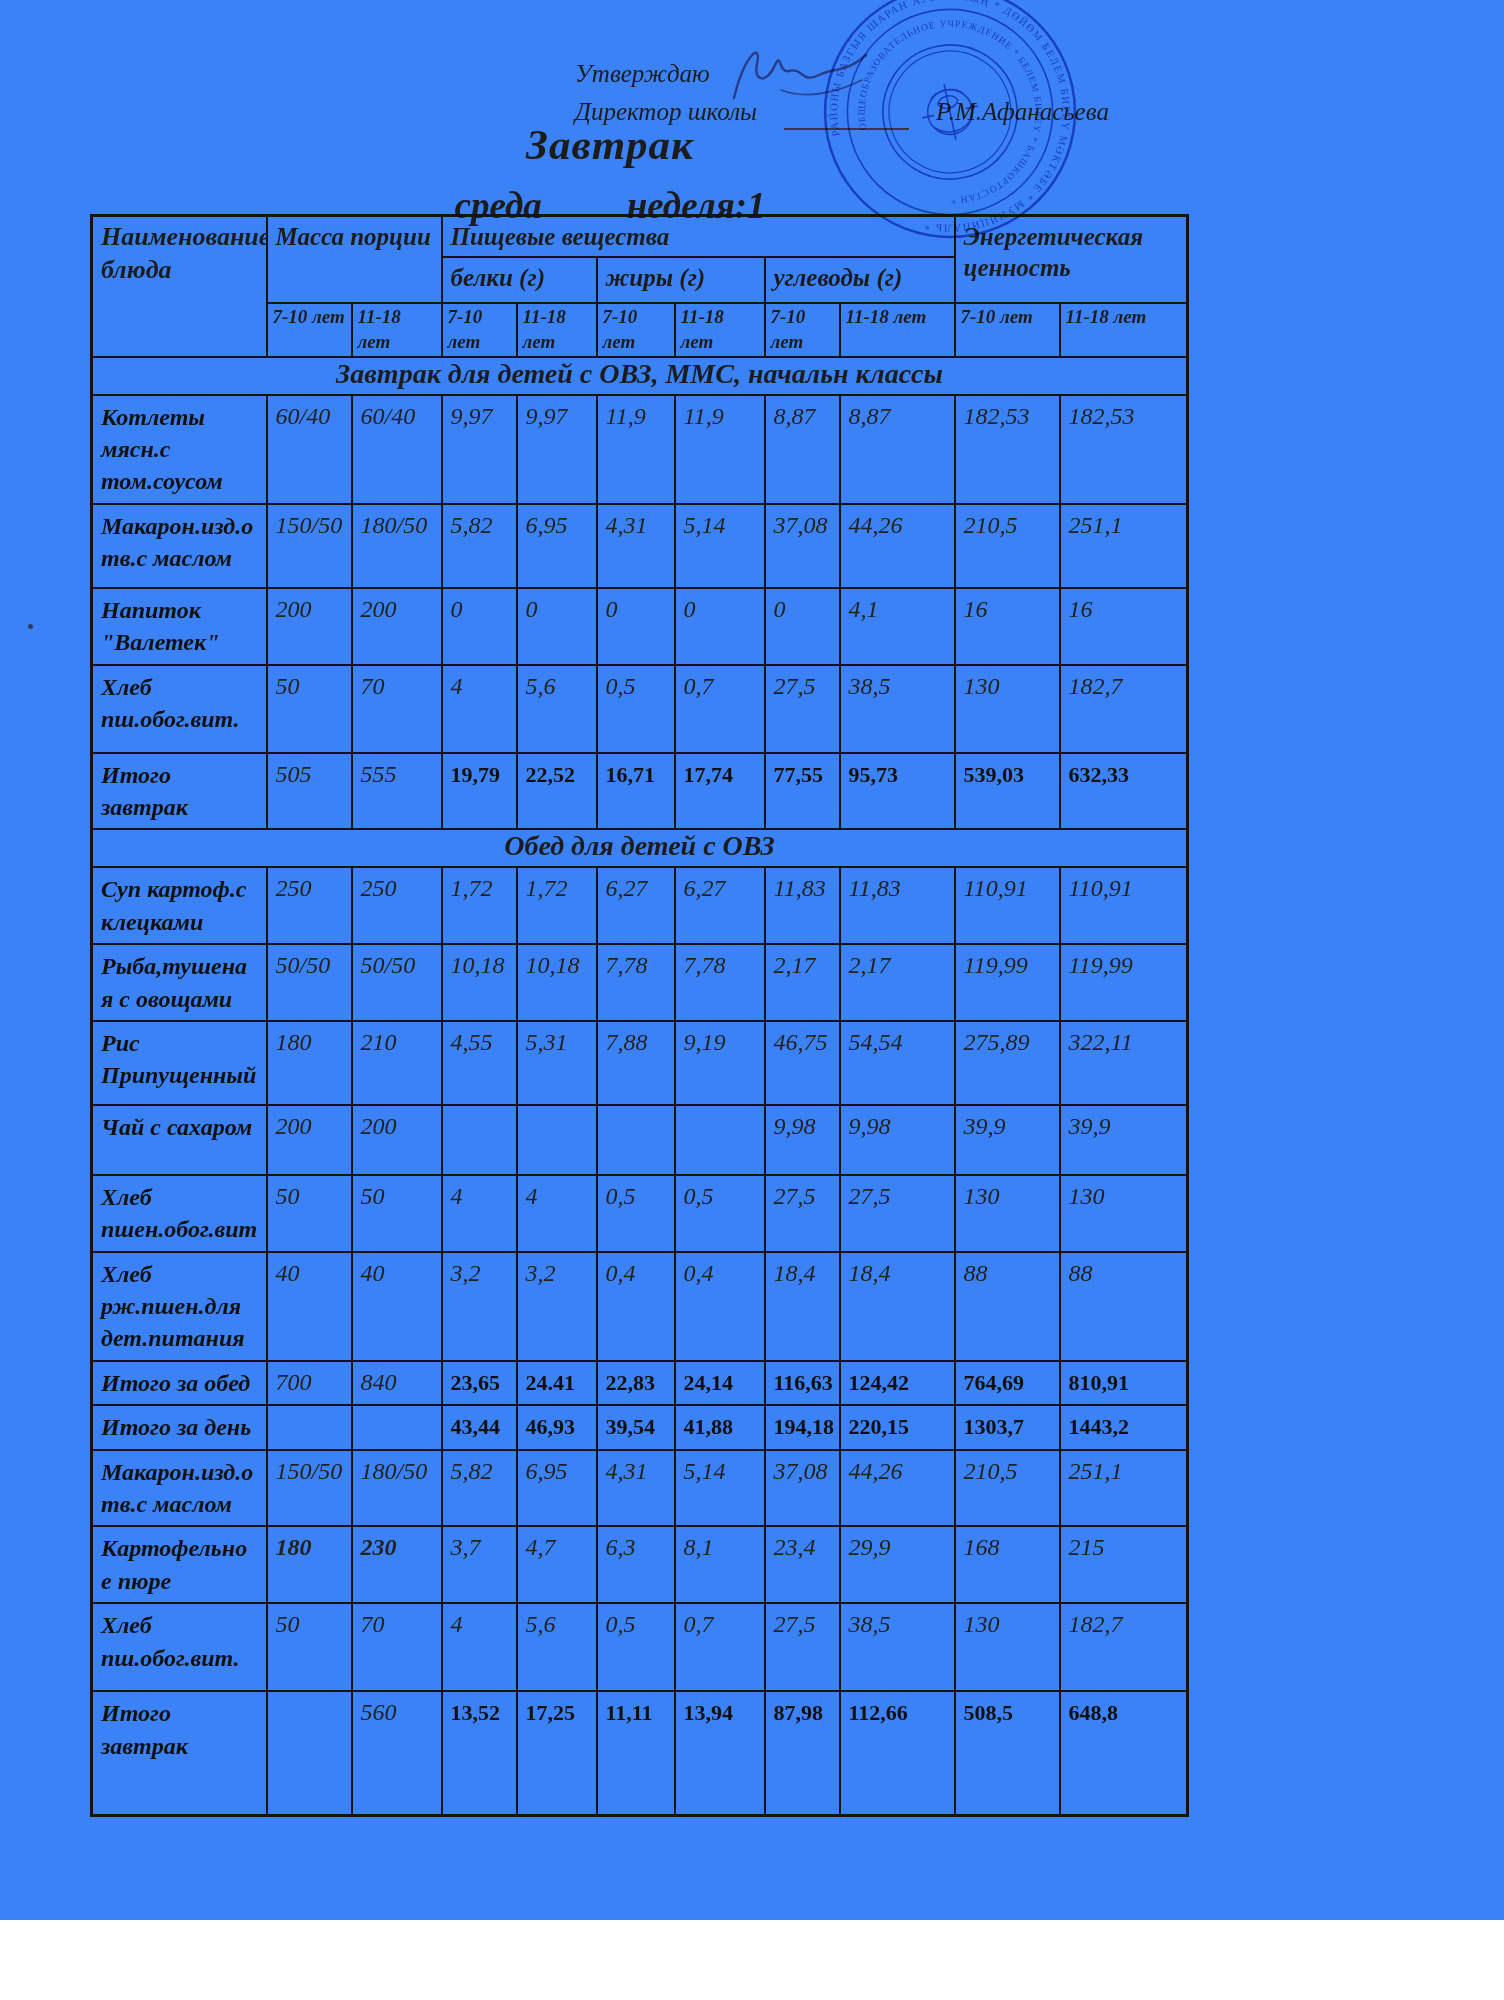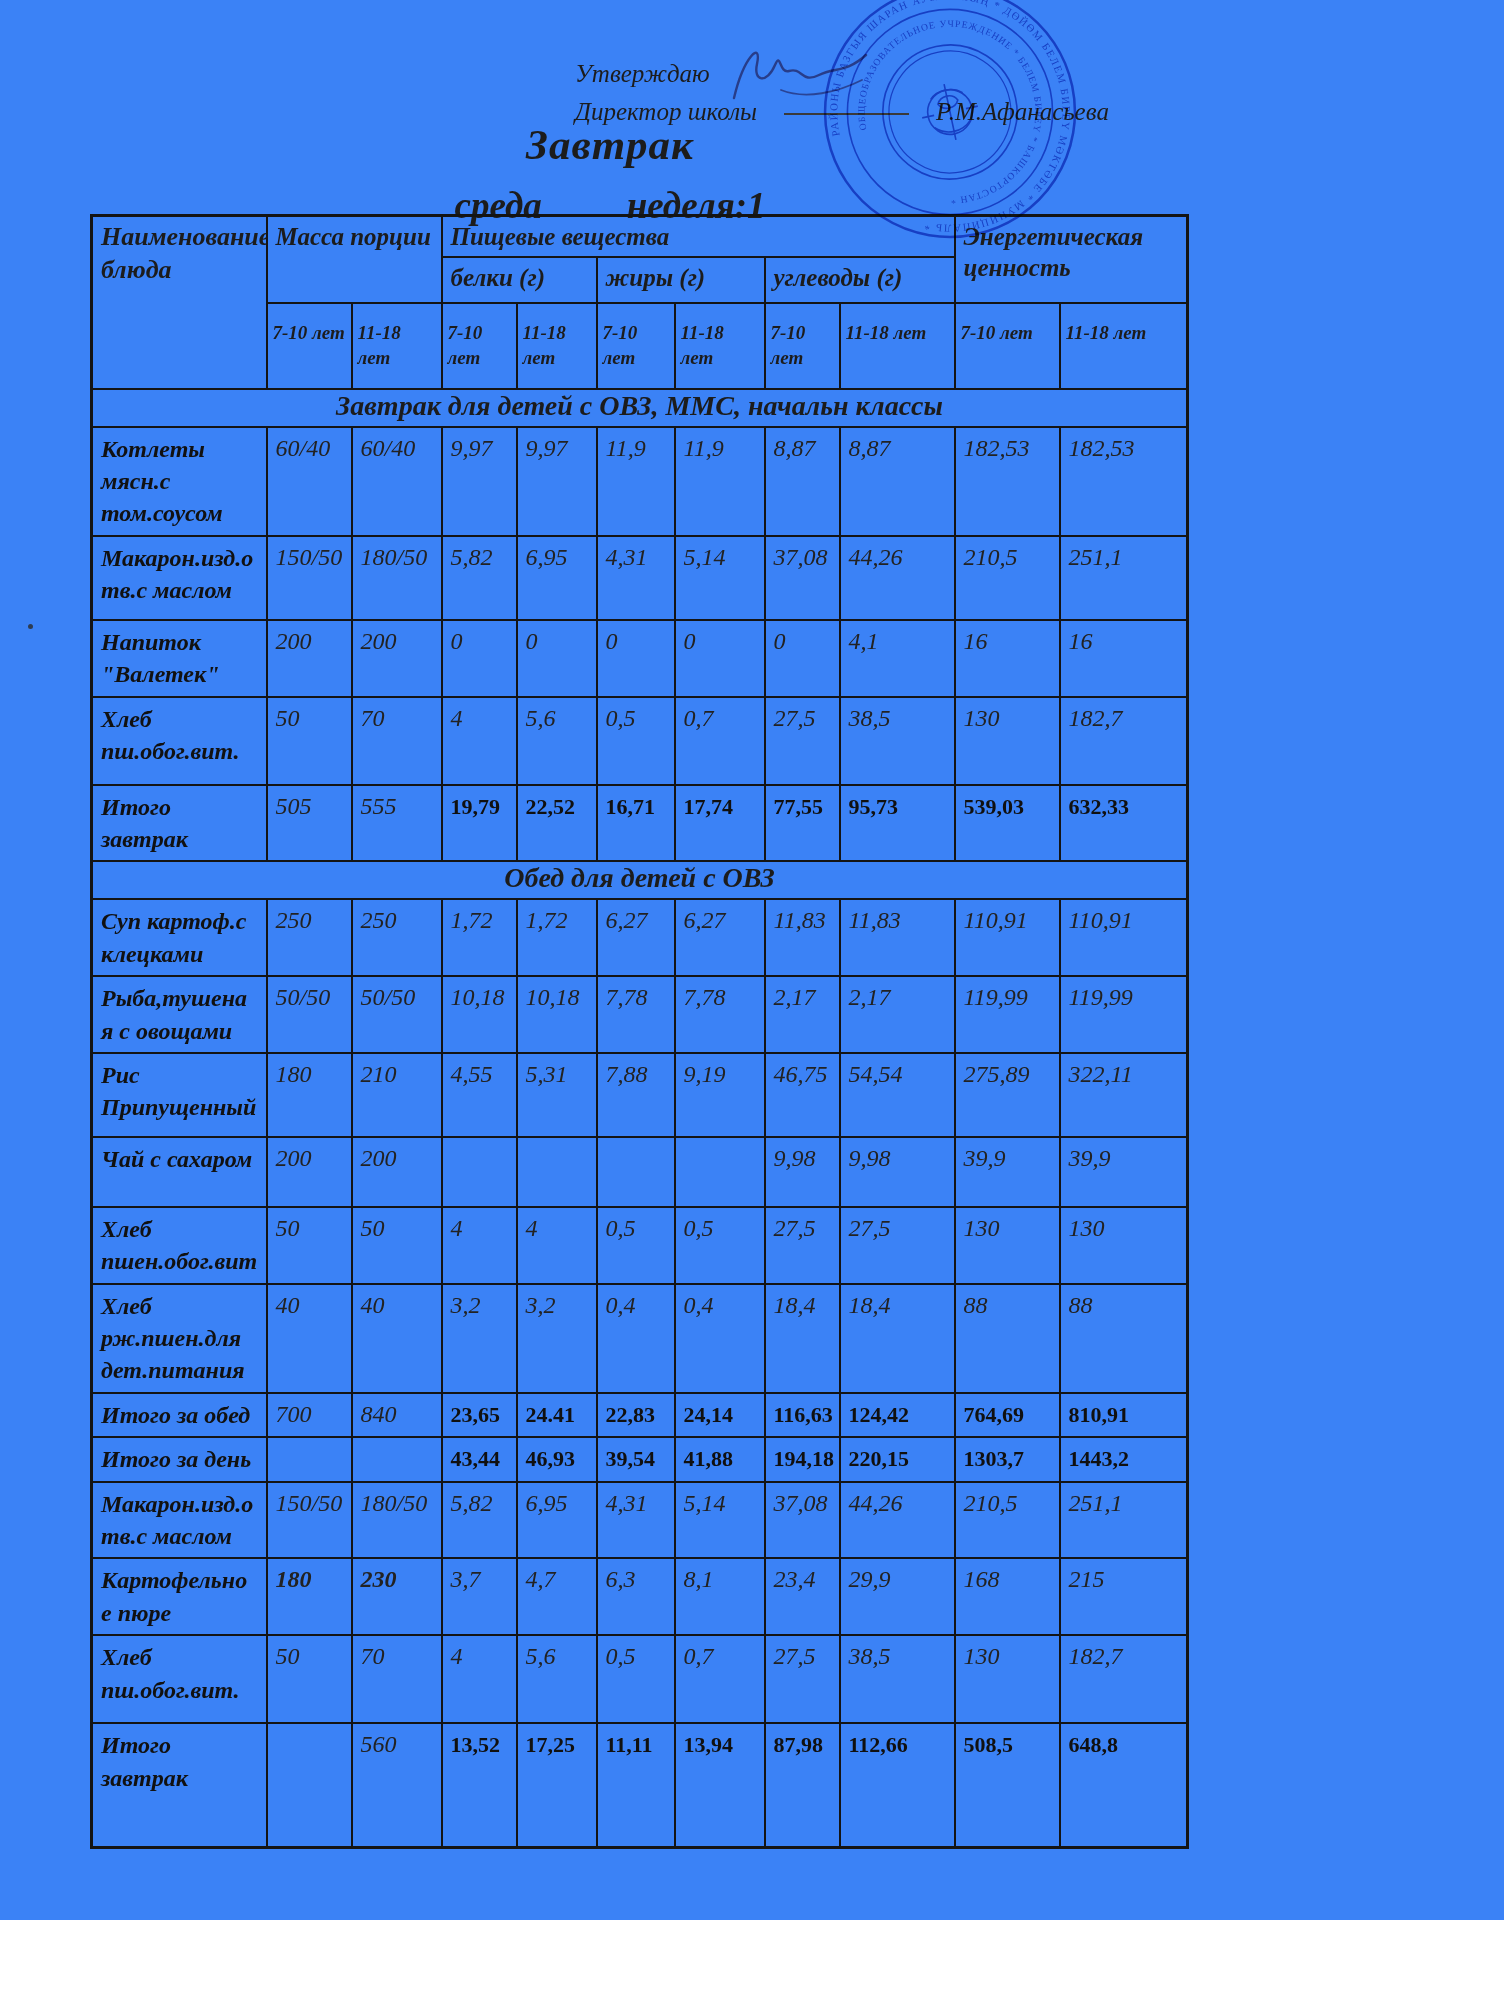--- a/index.html
+++ b/index.html
@@ -1,21 +1,21 @@
 <!DOCTYPE html>
 <html><head>
 <meta charset="utf-8">
 <style>
   html,body{margin:0;padding:0;background:#ffffff;}
   .page{position:relative;width:1504px;height:1920px;background:#3b82f6;overflow:hidden;
         font-family:"Liberation Serif","DejaVu Serif",serif;color:#1c1c1c;}
 
   
   .approval{position:absolute;left:575px;top:55px;font-style:italic;font-size:25px;line-height:1.5;z-index:2;}
-  .approval .row2{display:flex;align-items:flex-start;white-space:nowrap;gap:19px;}
+  .approval .row2{display:flex;align-items:flex-end;white-space:nowrap;gap:19px;}
   .sig-line{display:inline-block;width:125px;border-bottom:2px solid #3a3a3a;margin:0 8px;height:20px;}
 
   .signature-svg{position:absolute;left:726px;top:38px;z-index:3;}
 
   
   .stamp{position:absolute;left:820px;top:-18px;z-index:4;opacity:.82;mix-blend-mode:multiply;}
 
   
   .doc-title{position:absolute;left:62px;top:120px;width:1096px;text-align:center;
              font-size:43px;font-weight:700;font-style:italic;letter-spacing:1px;z-index:1;}
@@ -23,21 +23,21 @@
                 font-size:37px;font-weight:700;font-style:italic;z-index:1;}
 
   
   .menu-wrap{position:absolute;left:62px;top:214px;z-index:1;margin-left:28px;}
   table.menu{border-collapse:collapse;table-layout:fixed;width:1096px;border:3px solid #141414;}
   table.menu th, table.menu td{border:2px solid #141414;vertical-align:top;overflow:hidden;}
 
   thead th{font-style:italic;font-weight:700;text-align:left;padding:4px 8px;font-size:25px;line-height:1.25;}
   th.h-dish{vertical-align:middle;font-size:26px;}
   tr.hr1{height:40px;} tr.hr2{height:46px;} tr.hr3{height:50px;}
-  tr.age-row th{font-size:19px;padding:17px 5px;line-height:1.3;vertical-align:top;}
+  tr.age-row th{font-size:19px;padding:1px 5px;line-height:1.3;vertical-align:top;}
 
   td.section-title{font-size:28px;font-weight:700;font-style:italic;text-align:center;
                    padding:1px 4px;vertical-align:middle;height:34px;line-height:1.1;}
 
   td.name-cell{font-size:24px;font-weight:700;font-style:italic;padding:5px 8px;line-height:1.35;
                word-wrap:break-word;overflow-wrap:break-word;color:#111;}
   td.val-cell{font-size:24px;font-style:italic;padding:5px 8px;color:#222;line-height:1.25;}
   td.val-cell.bold-val{font-style:normal;font-weight:700;font-size:22px;color:#101010;padding-top:7px;}
   td.val-cell.bold-mass{font-weight:700;}
 

